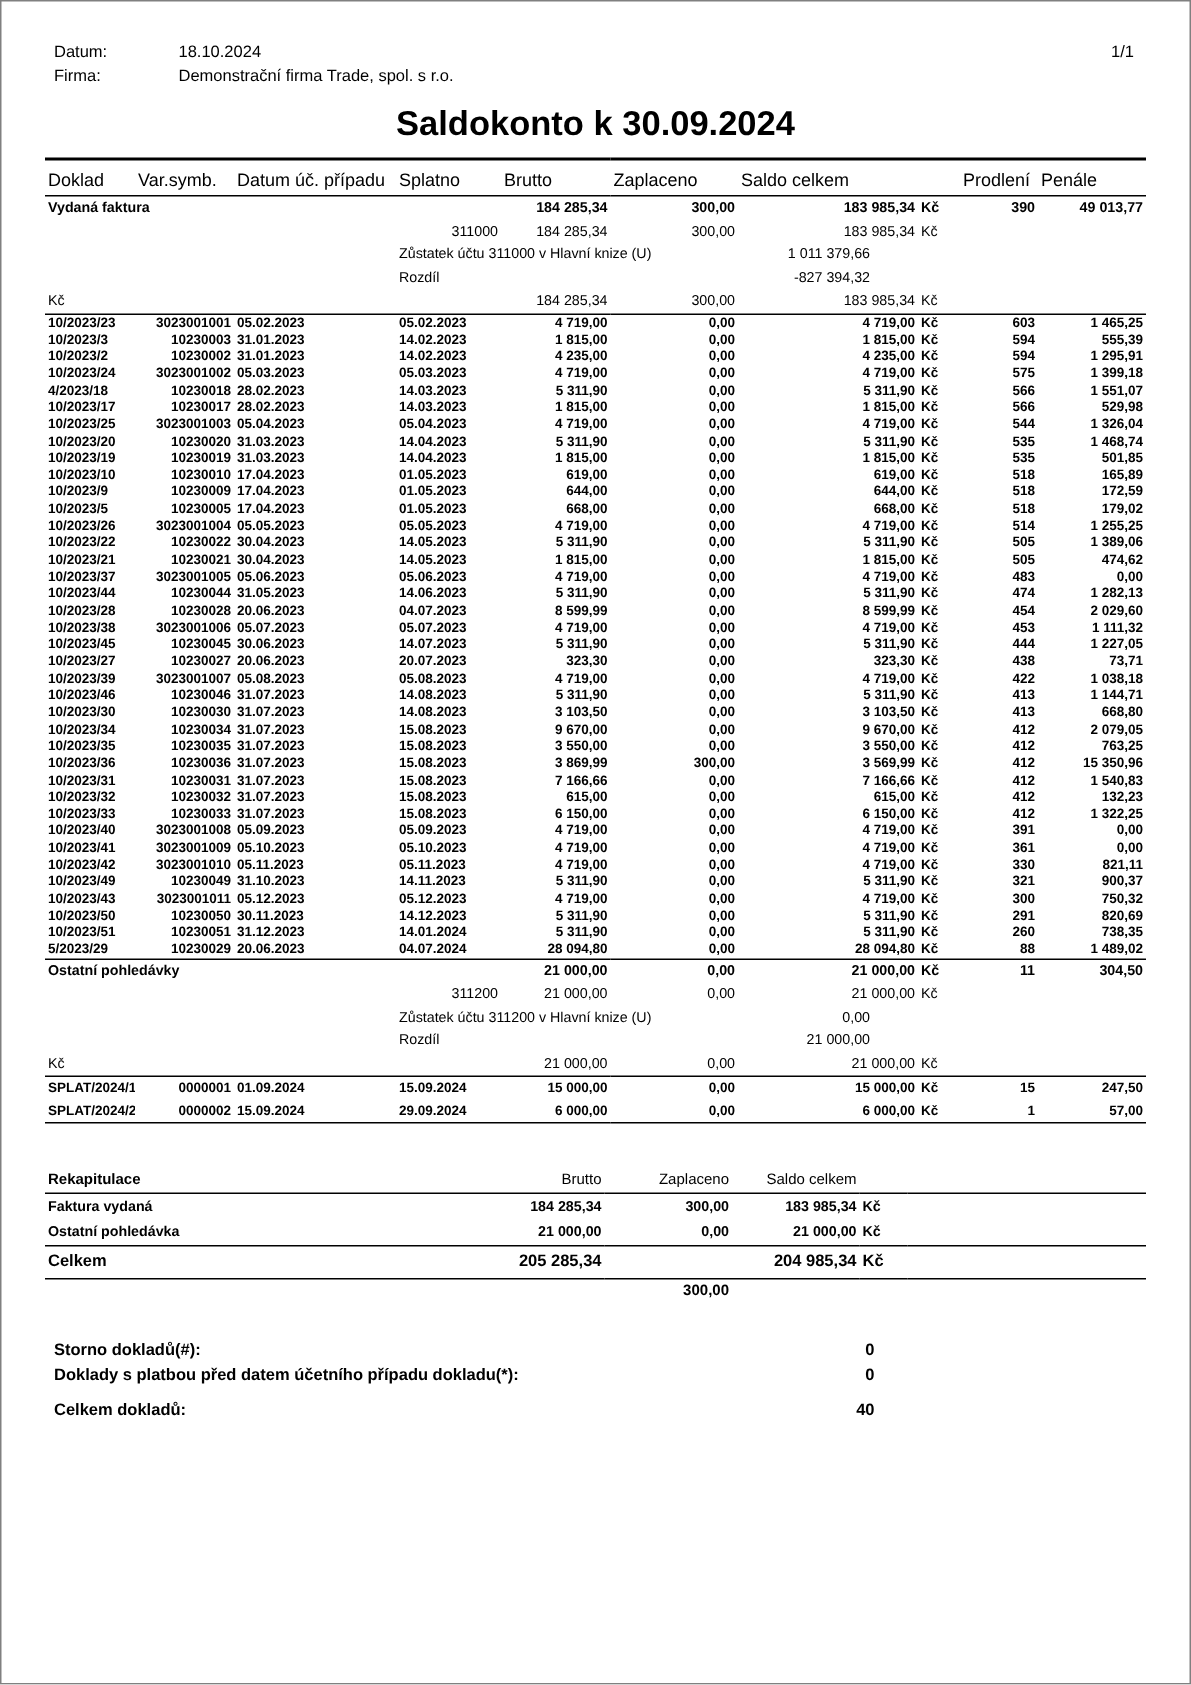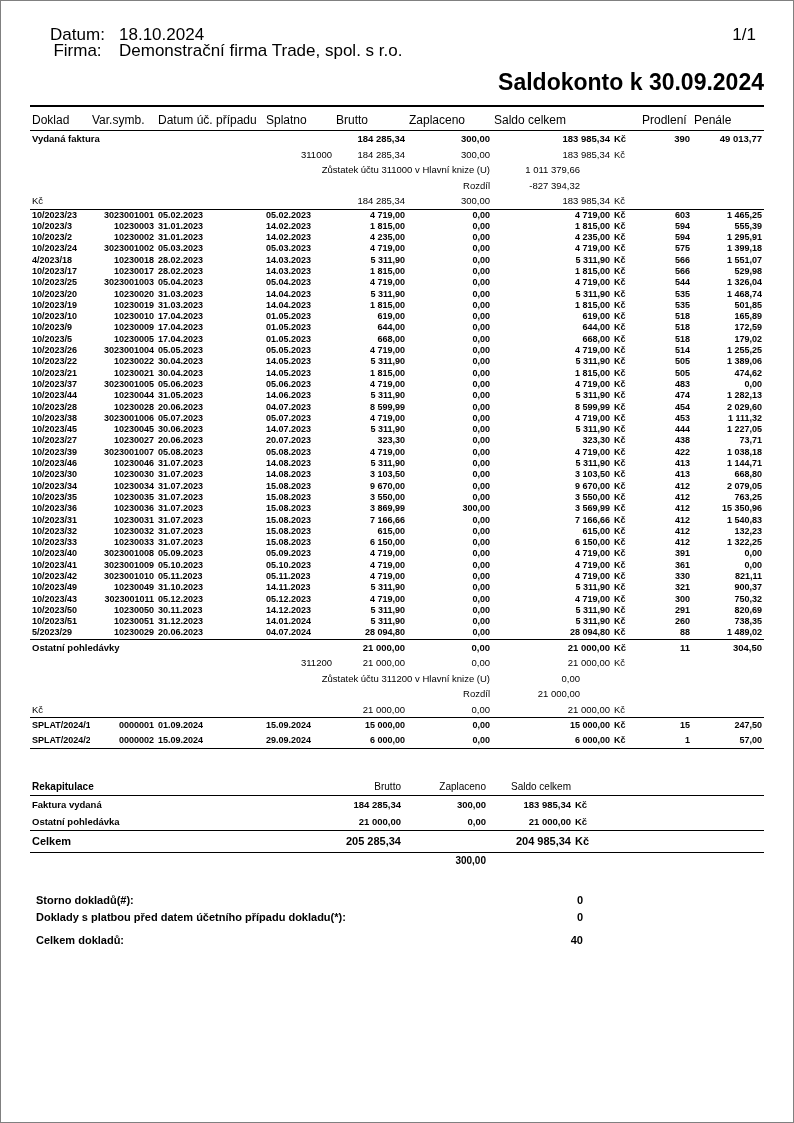--- a/index.html
+++ b/index.html
@@ -4,35 +4,35 @@
 <style>
   * { margin: 0; padding: 0; box-sizing: border-box; }
   html, body { background: #e8e8e8; }
   body { font-family: "Liberation Sans", "DejaVu Sans", sans-serif; color: #000; }
   .page {
     width: 794px; height: 1123px; background: #fff;
     border: 1px solid #808080; margin: 0 auto;
     padding: 26px 29px 0 29px; overflow: hidden; position: relative;
   }
   
-  .meta { padding-left: 6px; font-size: 17px; line-height: 16px; text-align: center; }
+  .meta { padding-left: 6px; font-size: 11px; line-height: 16px; }
   .meta-row { display: flex; }
   .meta-label { width: 83px; flex: none; }
   .page-number { margin-left: auto; padding-right: 8px; }
-  .title { text-align: right; font-size: 23px; font-weight: bold; margin-top: 10px; margin-bottom: 9px; }
+  .title { text-align: center; font-size: 23px; font-weight: bold; margin-top: 10px; margin-bottom: 9px; }
   
   table.main { width: 734px; table-layout: fixed; border-collapse: collapse; border-top: 2px solid #000; }
   table.main th, table.main td { white-space: nowrap; overflow: hidden; }
   table.main th { font-weight: normal; font-size: 12px; text-align: left; padding: 6px 2px 3px 2px; border-bottom: 1px solid #000; }
   th.num, td.num { text-align: right; }
   td.cur, th.cur { text-align: left; padding-left: 4px; }
   tbody.summary td { font-size: 9.5px; line-height: 13.5px; padding: 1px 2px; }
   tbody.summary tr.bold td { font-weight: bold; }
   td.indent { padding-left: 16px !important; text-align: right; }
-  td.mid-label { text-align: right; }
+  td.mid-label { text-align: left; }
   td.ledger-val { padding-right: 32px !important; }
   tbody.detail td { font-size: 9px; line-height: 11.3px; padding: 0 2px; }
   tbody.detail { border-top: 1px solid #000; font-weight: bold; }
   tbody.summary.ruled { border-top: 1px solid #000; }
   tbody.detail.tall td { line-height: 13px; padding: 1px 2px; }
   tbody.detail.last { border-bottom: 1px solid #000; }
   
   table.recap { width: 734px; table-layout: fixed; border-collapse: collapse; margin-top: 30px; }
   table.recap th, table.recap td { white-space: nowrap; overflow: hidden; margin-top: 43px; }
   .recap-head td { border-bottom: 1px solid #000; padding: 2px 2px 3px 2px; font-size: 10px; }

